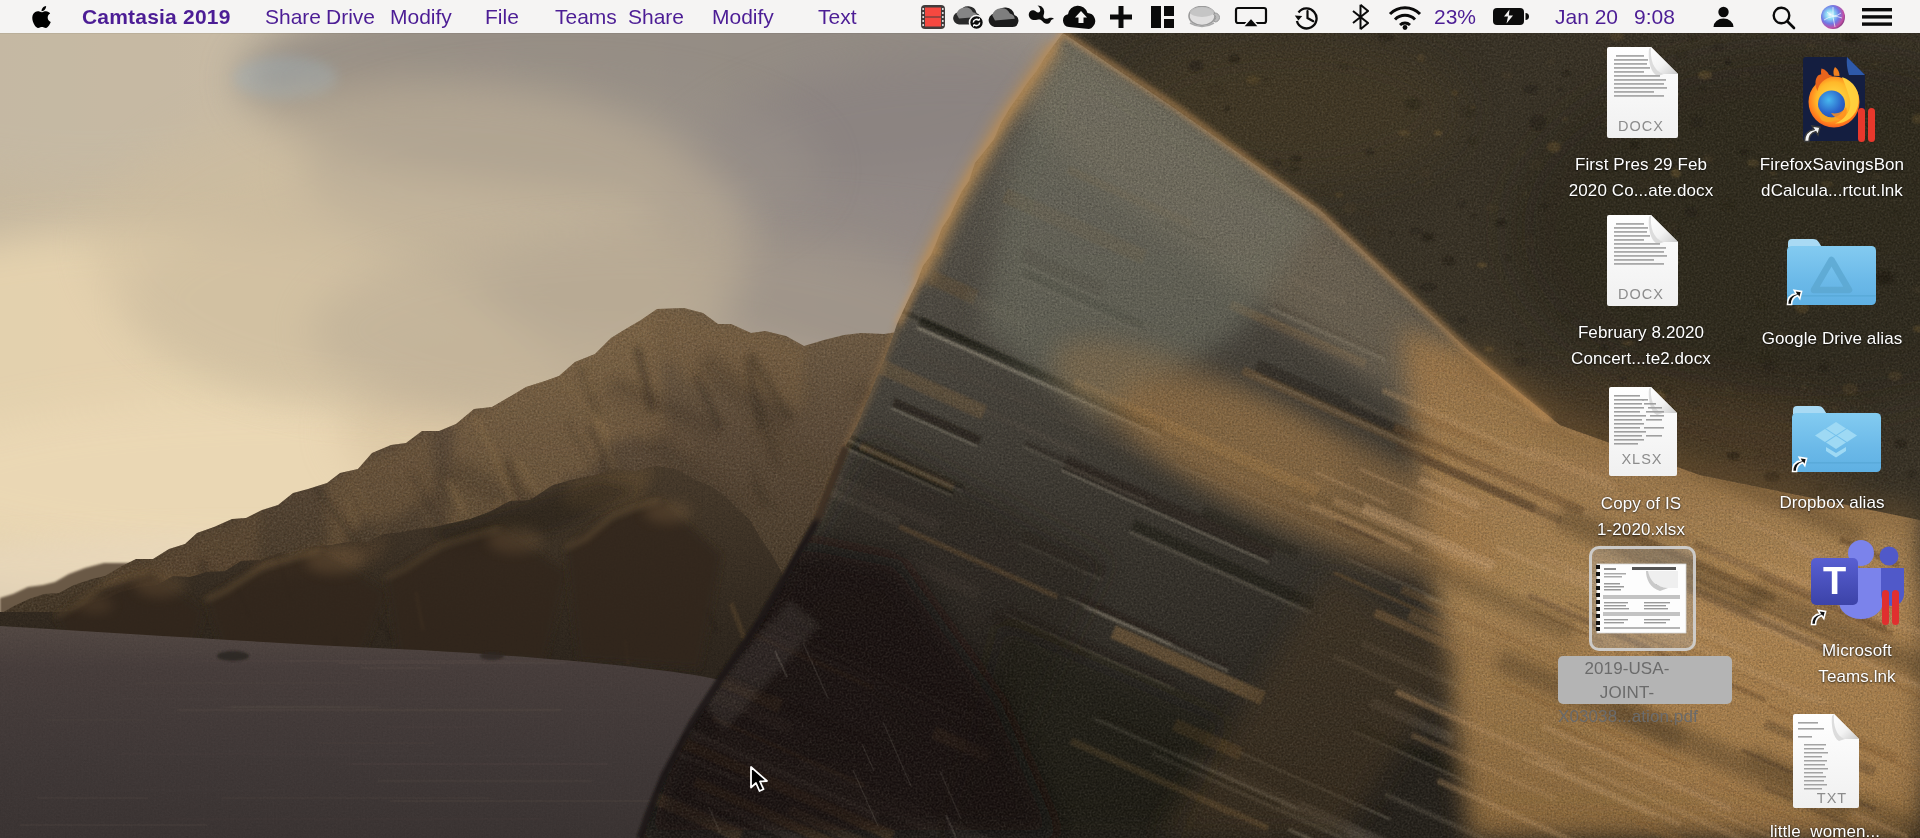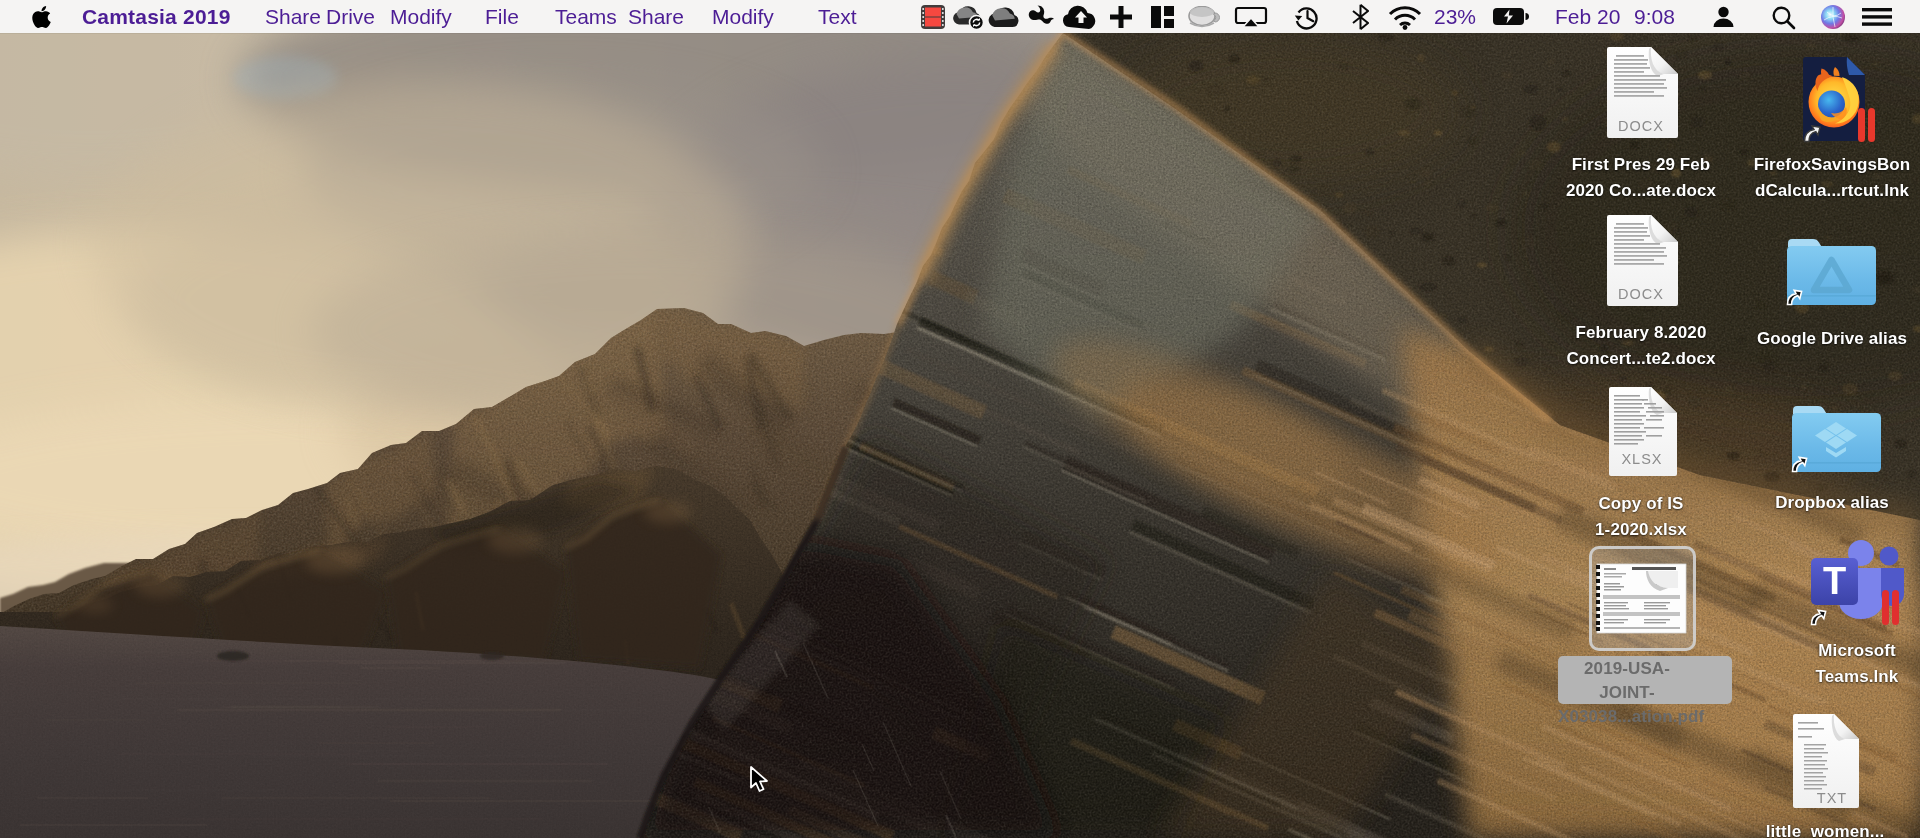--- a/index.html
+++ b/index.html
@@ -2,21 +2,21 @@
 <html><head>
 <meta charset="utf-8">
 <style>
   html,body{margin:0;padding:0;width:1920px;height:838px;overflow:hidden;background:#888;}
   body{font-family:"Liberation Sans", sans-serif;position:relative;}
   #wall{position:absolute;left:0;top:0;width:1920px;height:838px;}
   #menubar{position:absolute;left:0;top:0;width:1920px;height:33px;background:#f5f4f3;z-index:10;
     display:flex;align-items:center;box-shadow:0 0 1px rgba(0,0,0,.3);}
   .mitem{font-size:21px;color:#4c1d95;white-space:nowrap;}
   .ic{position:absolute;z-index:5;}
-  .lbl{position:absolute;z-index:6;font-size:17px;font-weight:bold;color:#fff;text-align:center;
+  .lbl{position:absolute;z-index:6;font-size:17px;font-weight:normal;color:#fff;text-align:center;
     line-height:26px;text-shadow:0 1px 2px rgba(0,0,0,.65), 0 0 2px rgba(0,0,0,.4);letter-spacing:0.1px;}
 </style>
 </head>
 <body>
 <svg id="wall" viewBox="0 0 1920 838" preserveAspectRatio="none">
 <defs>
   <linearGradient id="sky" x1="0" y1="0" x2="1" y2="0">
     <stop offset="0" stop-color="#c6b89f"></stop>
         <stop offset="0.16" stop-color="#cfbfa3"></stop>
     <stop offset="0.32" stop-color="#bfb29d"></stop>
@@ -948,21 +948,21 @@
       <path d="M7,13.5 a14,14 0 0 1 20,0" stroke="#0a0a0a" stroke-width="3" fill="none"></path>
       <path d="M12,19 a7.5,7.5 0 0 1 10,0" stroke="#0a0a0a" stroke-width="3" fill="none"></path>
       <circle cx="17" cy="21.5" r="2.4" fill="#0a0a0a"></circle>
     </svg>
   <span class="mitem" style="position:absolute;left:1434px;top:0;line-height:33px">23%</span>
   <svg style="position:absolute;left:1492px;top:7px" width="37" height="19" viewBox="0 0 37 19">
       <rect x="1" y="1" width="31" height="17" rx="4" fill="#0c0c0c"></rect>
       <path d="M33.5,6 a3,3 0 0 1 0,7 Z" fill="#0c0c0c"></path>
       <path d="M17.5,2.5 l-5.5,7 h4l-1.5,7 l6.5,-8 h-4.2 Z" fill="#f5f4f3"></path>
     </svg>
-  <span class="mitem" style="position:absolute;left:1555px;top:0;line-height:33px">Feb 20</span>
+  <span class="mitem" style="position:absolute;left:1555px;top:0;line-height:33px">Jan 20</span>
   <span class="mitem" style="position:absolute;left:1634px;top:0;line-height:33px">9:08</span>
   <svg style="position:absolute;left:1711px;top:5px" width="25" height="24" viewBox="0 0 25 24">
       <circle cx="12.5" cy="7" r="5.2" fill="#0a0a0a"></circle>
       <path d="M2.5,22 a10,8.5 0 0 1 20,0 Z" fill="#0a0a0a"></path>
     </svg>
   <svg style="position:absolute;left:1771px;top:5px" width="25" height="25" viewBox="0 0 25 25">
       <circle cx="10.5" cy="10.5" r="7.8" fill="none" stroke="#0a0a0a" stroke-width="2.4"></circle>
       <path d="M16.5,16.5 L23,23" stroke="#0a0a0a" stroke-width="2.6" stroke-linecap="round"></path>
     </svg>
   <svg style="position:absolute;left:1820px;top:4px" width="26" height="26" viewBox="0 0 26 26">

